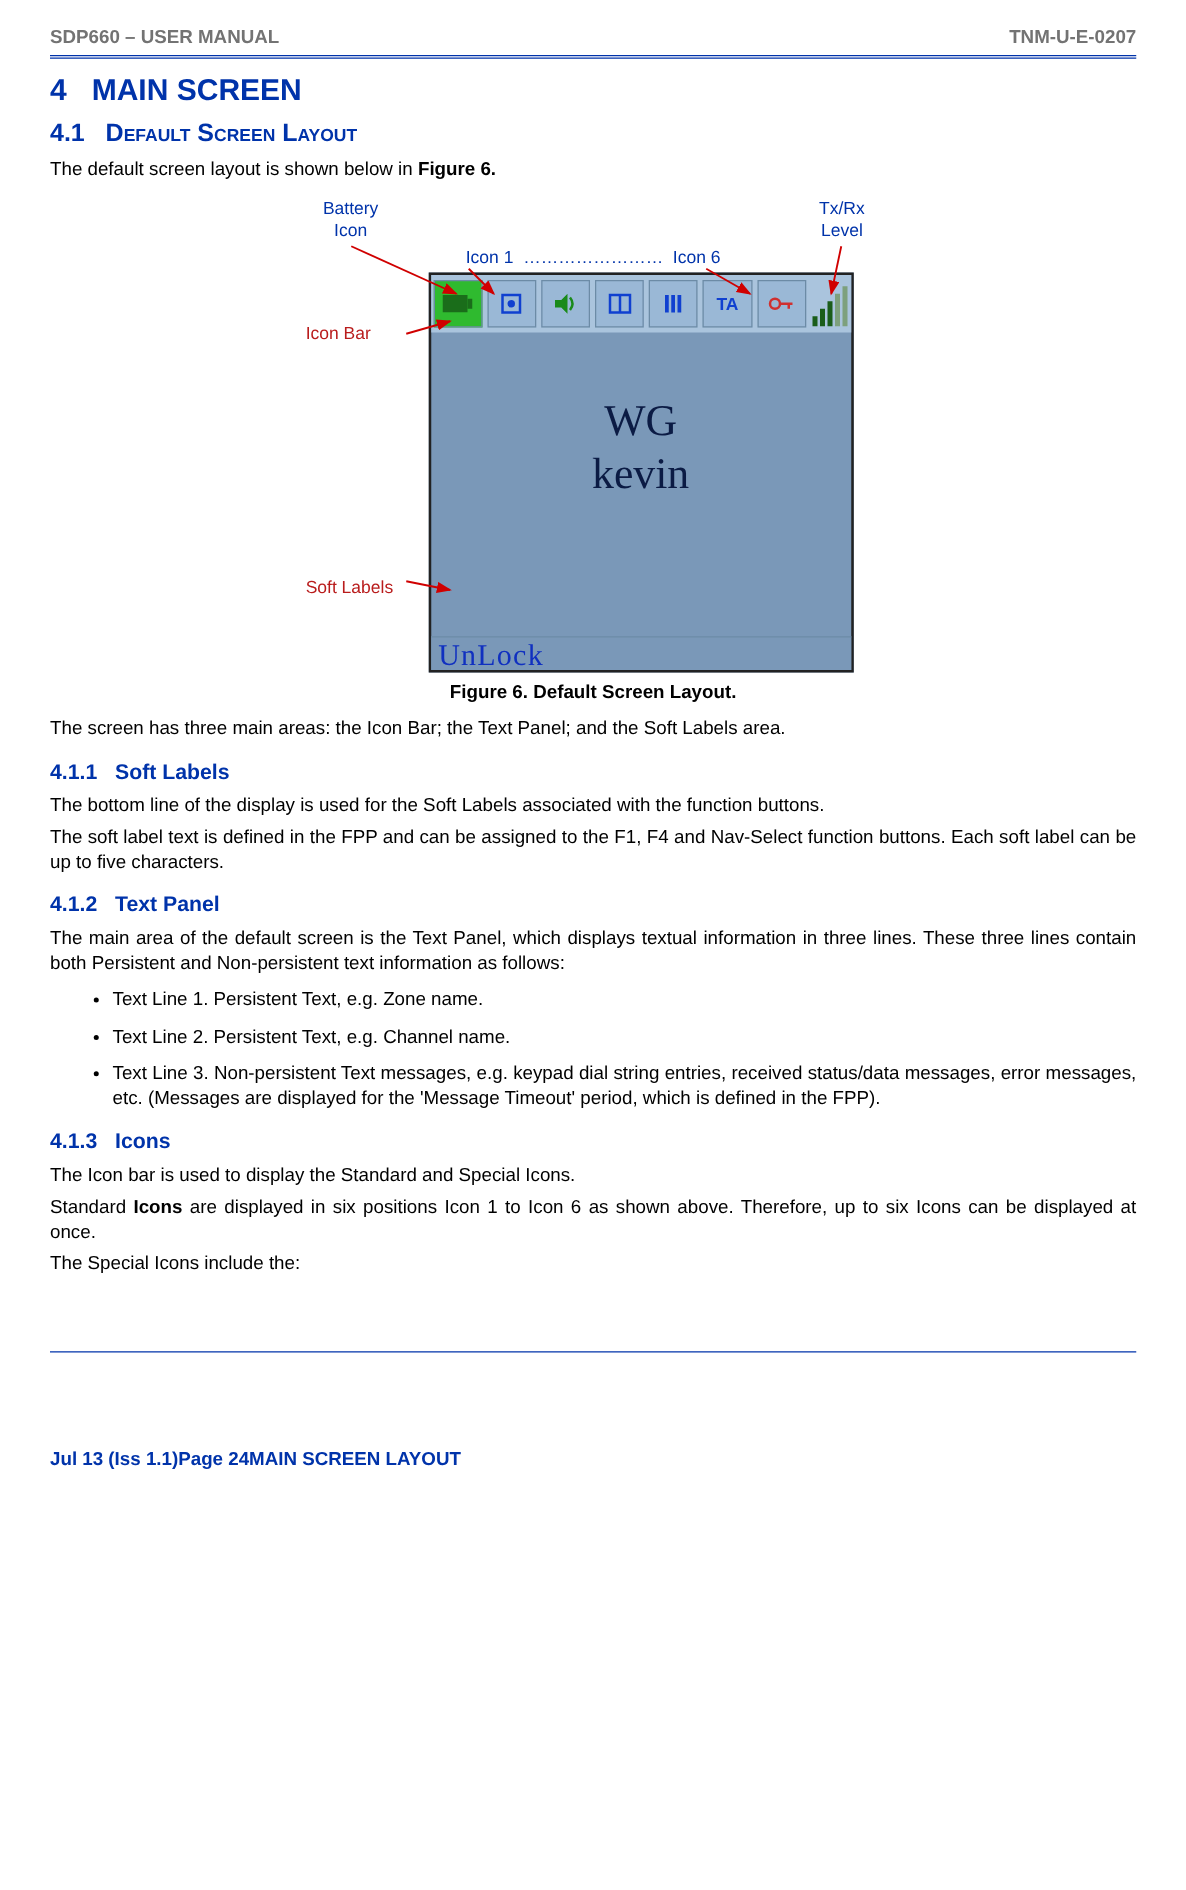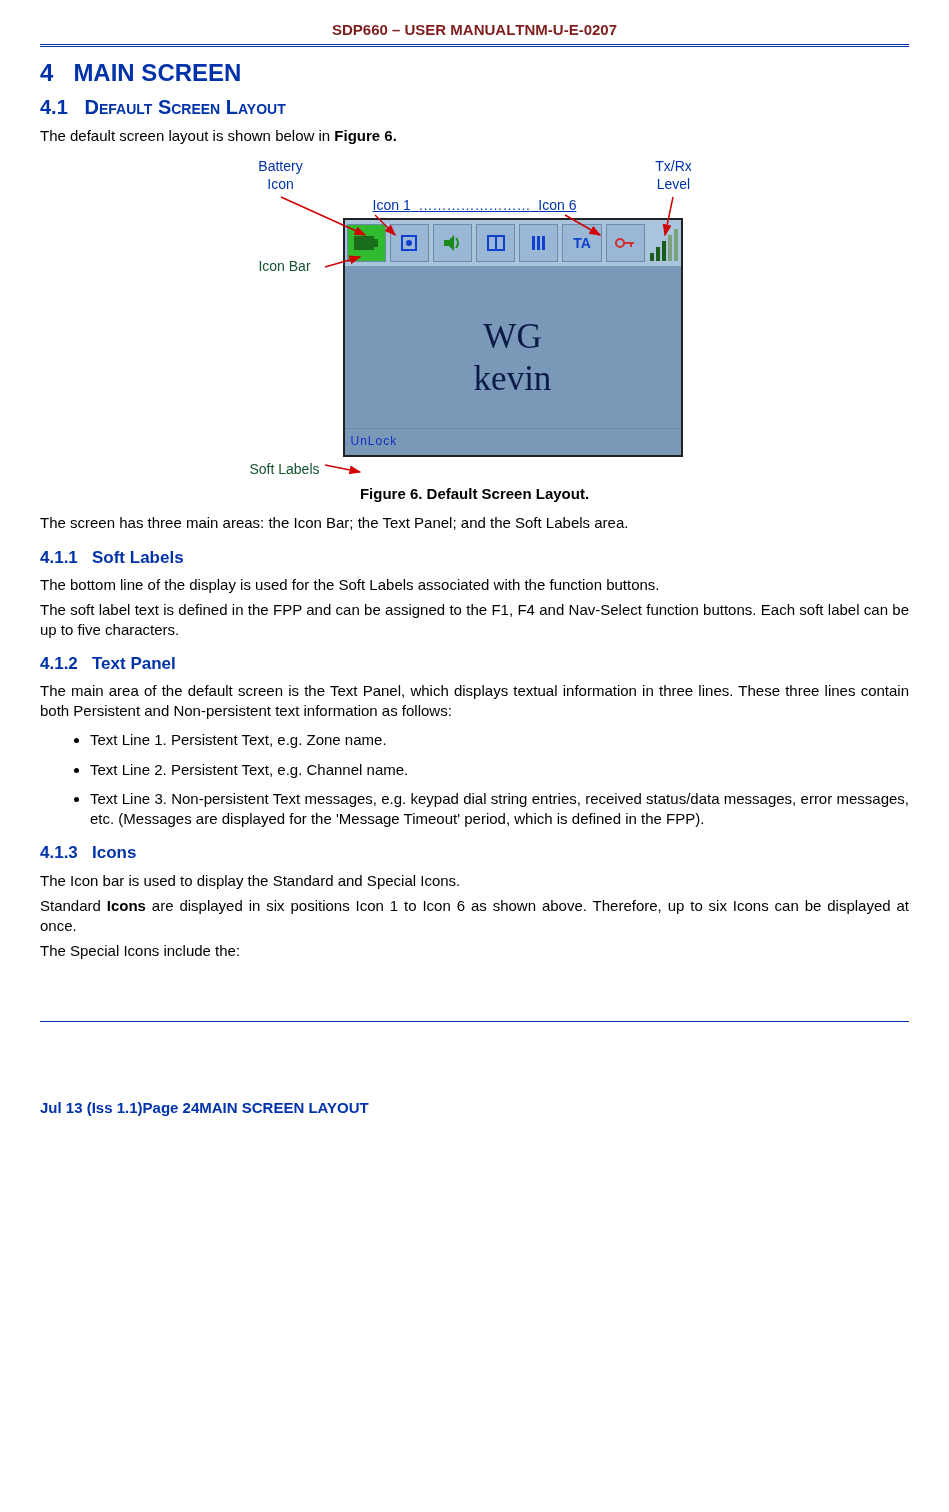--- a/index.html
+++ b/index.html
@@ -5,23 +5,23 @@
   body {
     font-family: Arial, sans-serif;
     margin: 0;
     padding: 20px 40px;
     font-size: 15px;
     color: #000;
     line-height: 1.3;
   }
   .header {
     display: flex;
-    justify-content: center;
-    font-weight: bold;
-    color: #7f1d1d;
+    justify-content: space-between;
+    font-weight: bold;
+    color: #737373;
     font-size: 15px;
     padding-bottom: 4px;
   }
   .double-rule {
     border-top: 3px double #0033aa;
     margin-bottom: 10px;
   }
   .h1 {
     color: #0033aa;
     font-weight: bold;
@@ -53,42 +53,41 @@
     padding: 0 6px;
     color: #0033aa;
     font-size: 14px;
   }
   .callouts-top > div { text-align: center; }
   .callouts-mid {
     color: #0033aa;
     font-size: 14px;
     text-align: center;
     margin: 2px 0 4px;
-    text-decoration: underline;
   }
   .screen-area {
     display: flex;
     align-items: flex-start;
   }
   .side-labels {
     width: 80px;
     display: flex;
     flex-direction: column;
     justify-content: space-between;
-    color: #14532d;
+    color: #b91c1c;
     font-size: 14px;
     padding-top: 40px;
     height: 220px;
-    text-align: center;
+    text-align: left;
     margin-right: 18px;
   }
   .side-labels div { line-height: 1.2; }
   .screen {
     width: 340px;
-    height: 239px;
+    height: 320px;
     background: #7a98b8;
     border: 2px solid #222;
     position: relative;
     box-sizing: border-box;
   }
   .icon-bar {
     height: 42px;
     background: #aac4dd;
     display: flex;
     align-items: center;
@@ -125,26 +124,25 @@
     line-height: 1.2;
   }
   .soft-label-row {
     position: absolute;
     bottom: 0;
     left: 0;
     right: 0;
     height: 26px;
     background: #7a98b8;
     color: #1030c0;
-    font-family: Liberation Sans, sans-serif;
-    font-size: 12px;
+    font-family: Liberation Serif, serif;
+    font-size: 24px;
     padding-left: 6px;
     border-top: 1px solid #6c8ba6;
     display: flex;
-    align-items: center;
     letter-spacing: 1px;
   }
   .caption {
     text-align: center;
     font-weight: bold;
     margin: 6px 0 10px;
   }
   ul { margin: 6px 0; padding-left: 50px; }
   li { margin: 10px 0; text-align: justify; }
   .footer {

